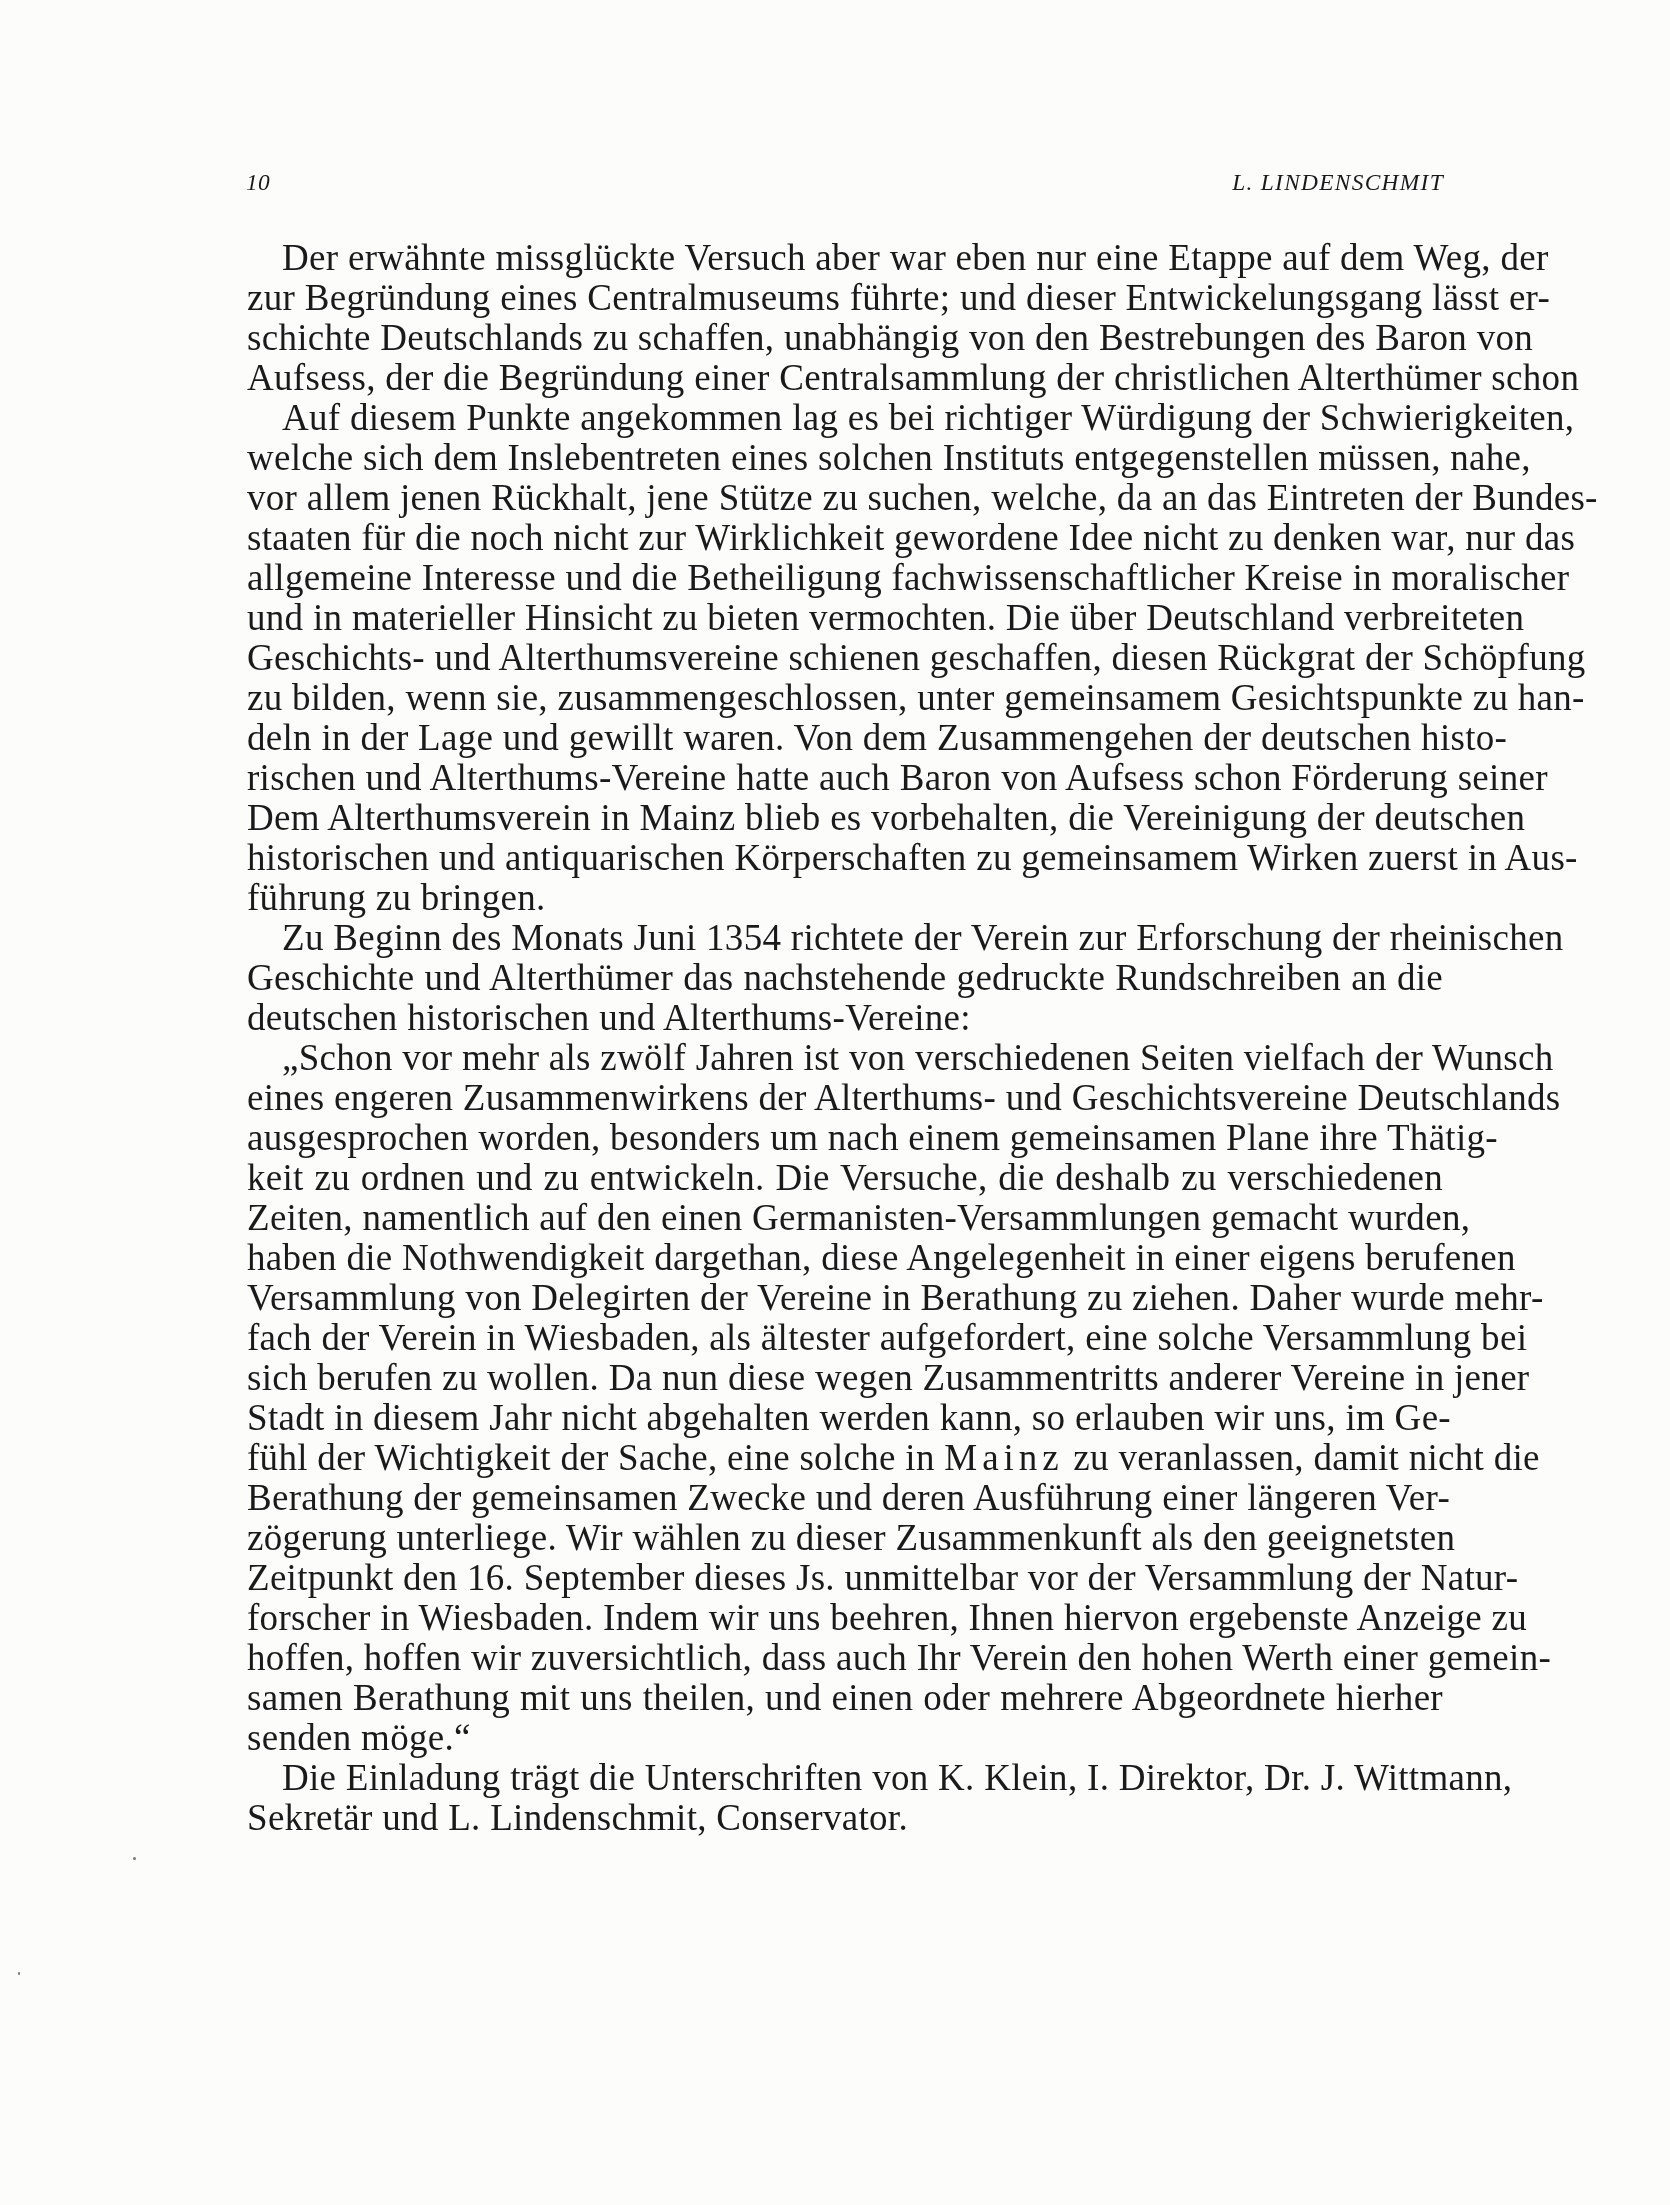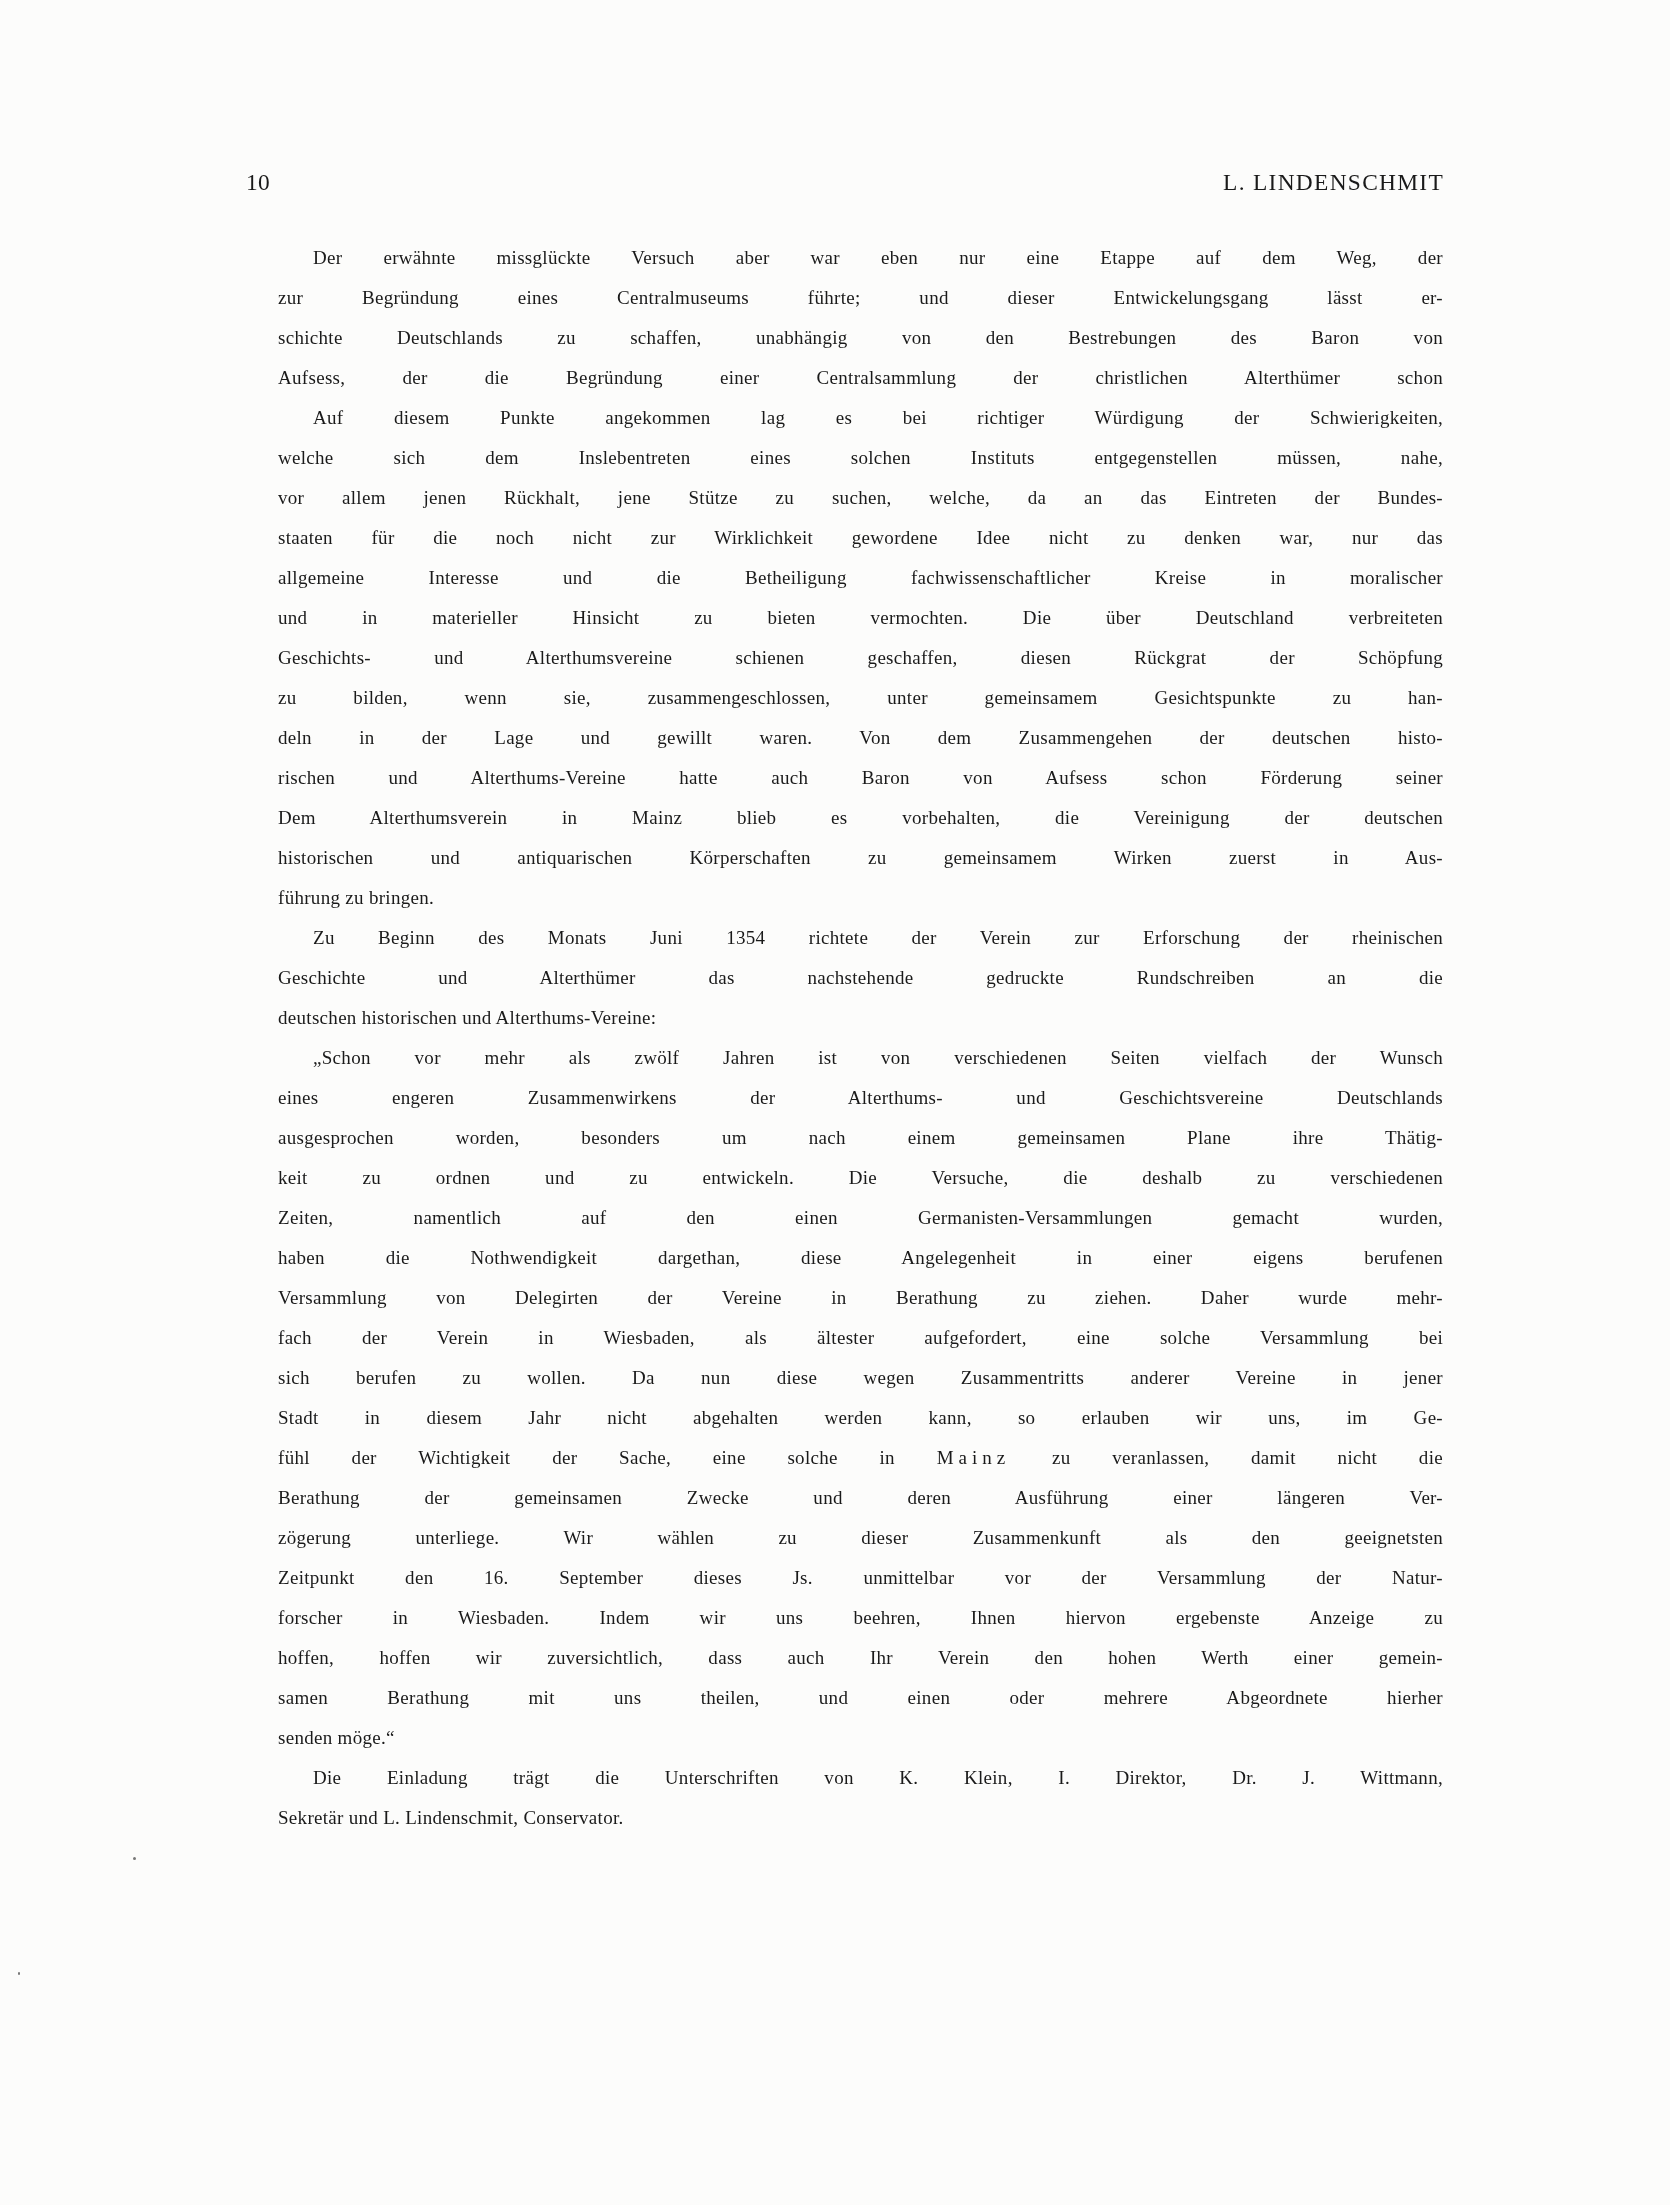--- a/index.html
+++ b/index.html
@@ -21,20 +21,21 @@
       width: 1671px; height: 2205px;
     }
     .running-head {
       position: absolute;
       left: 246px;
       top: 169px;
       width: 1198px;
       height: 33px;
       font-size: 23.4px;
       letter-spacing: 0.4px;
+      font-style: italic;
     }
     .page-number {
       position: absolute;
       left: 0;
       top: 0;
     }
     .running-title {
       position: absolute;
       right: 0;
       top: 0;
@@ -42,26 +43,25 @@
     }
     .body-text {
       position: absolute;
       left: 247px;
       top: 238px;
       width: 1196px;
     }
     .line {
       height: 40px;
       line-height: 40px;
-      font-size: 19px;
+      font-size: 37px;
       white-space: nowrap;
       text-align: justify;
       text-align-last: justify;
       letter-spacing: 0.3px;
-      margin-left: 31px;
     }
     .line.last {
       text-align-last: left;
     }
     .line.indent {
       padding-left: 35px;
     }
     .spaced {
       letter-spacing: 5px;
     }

